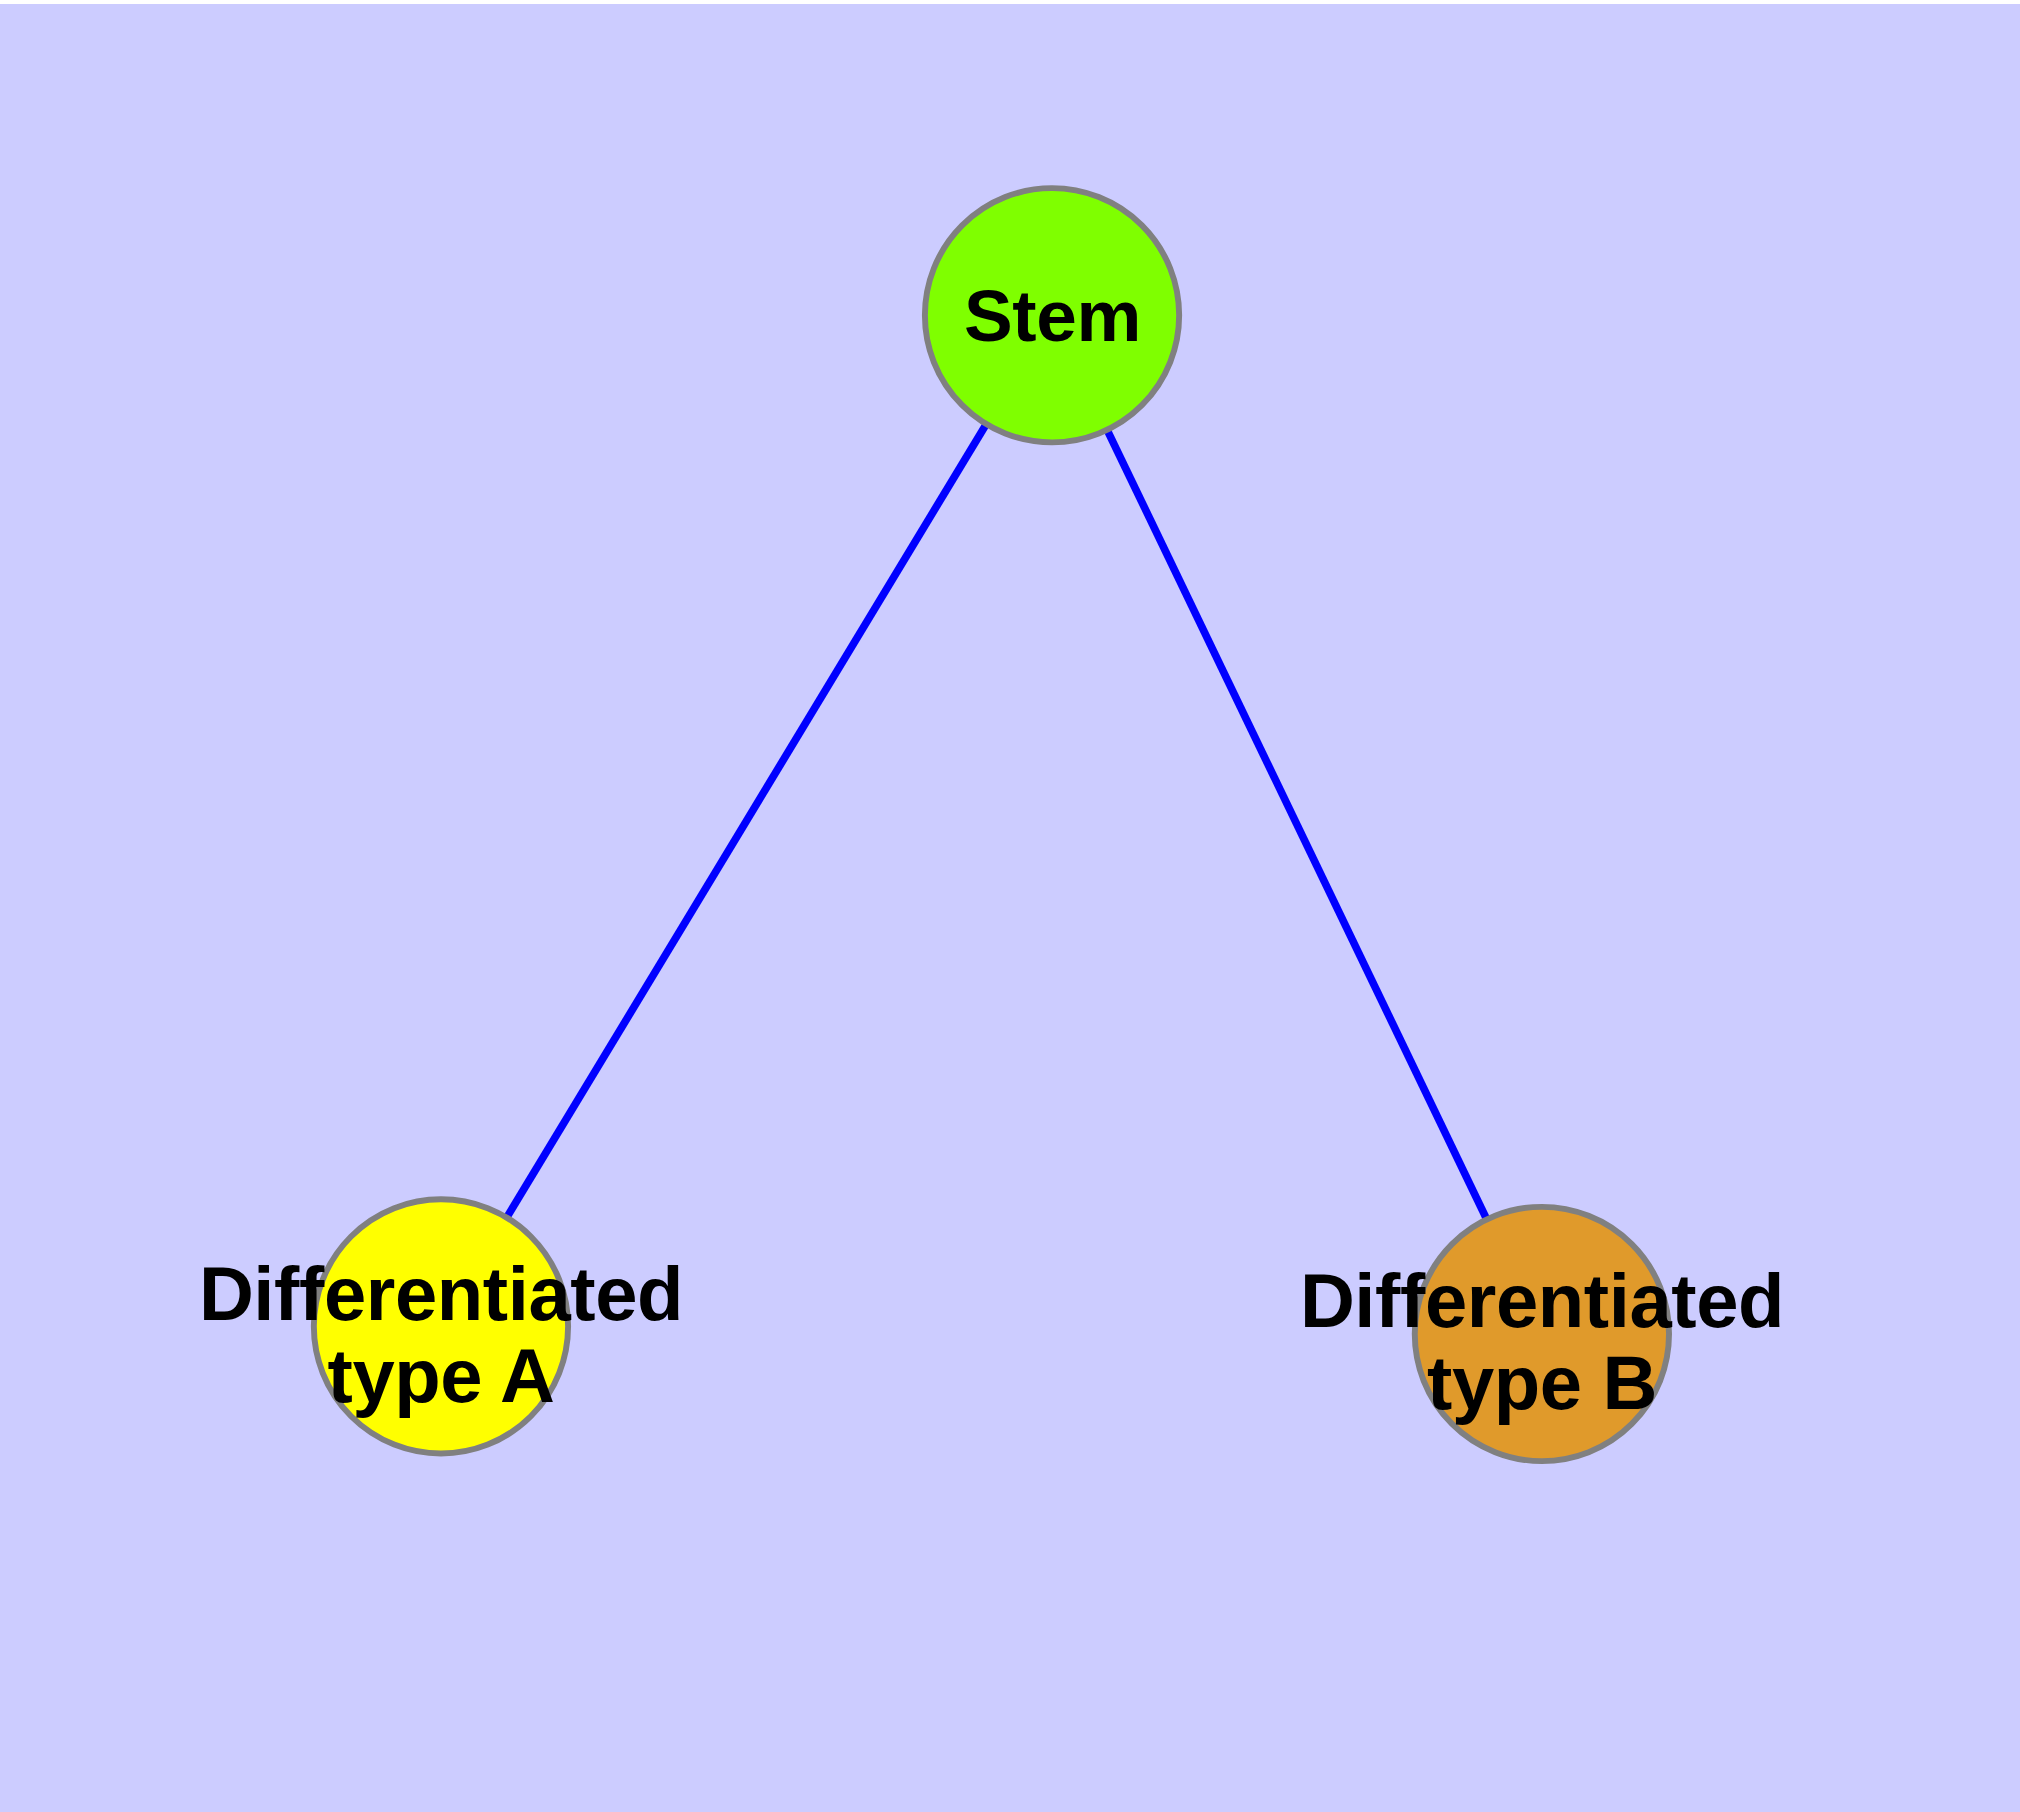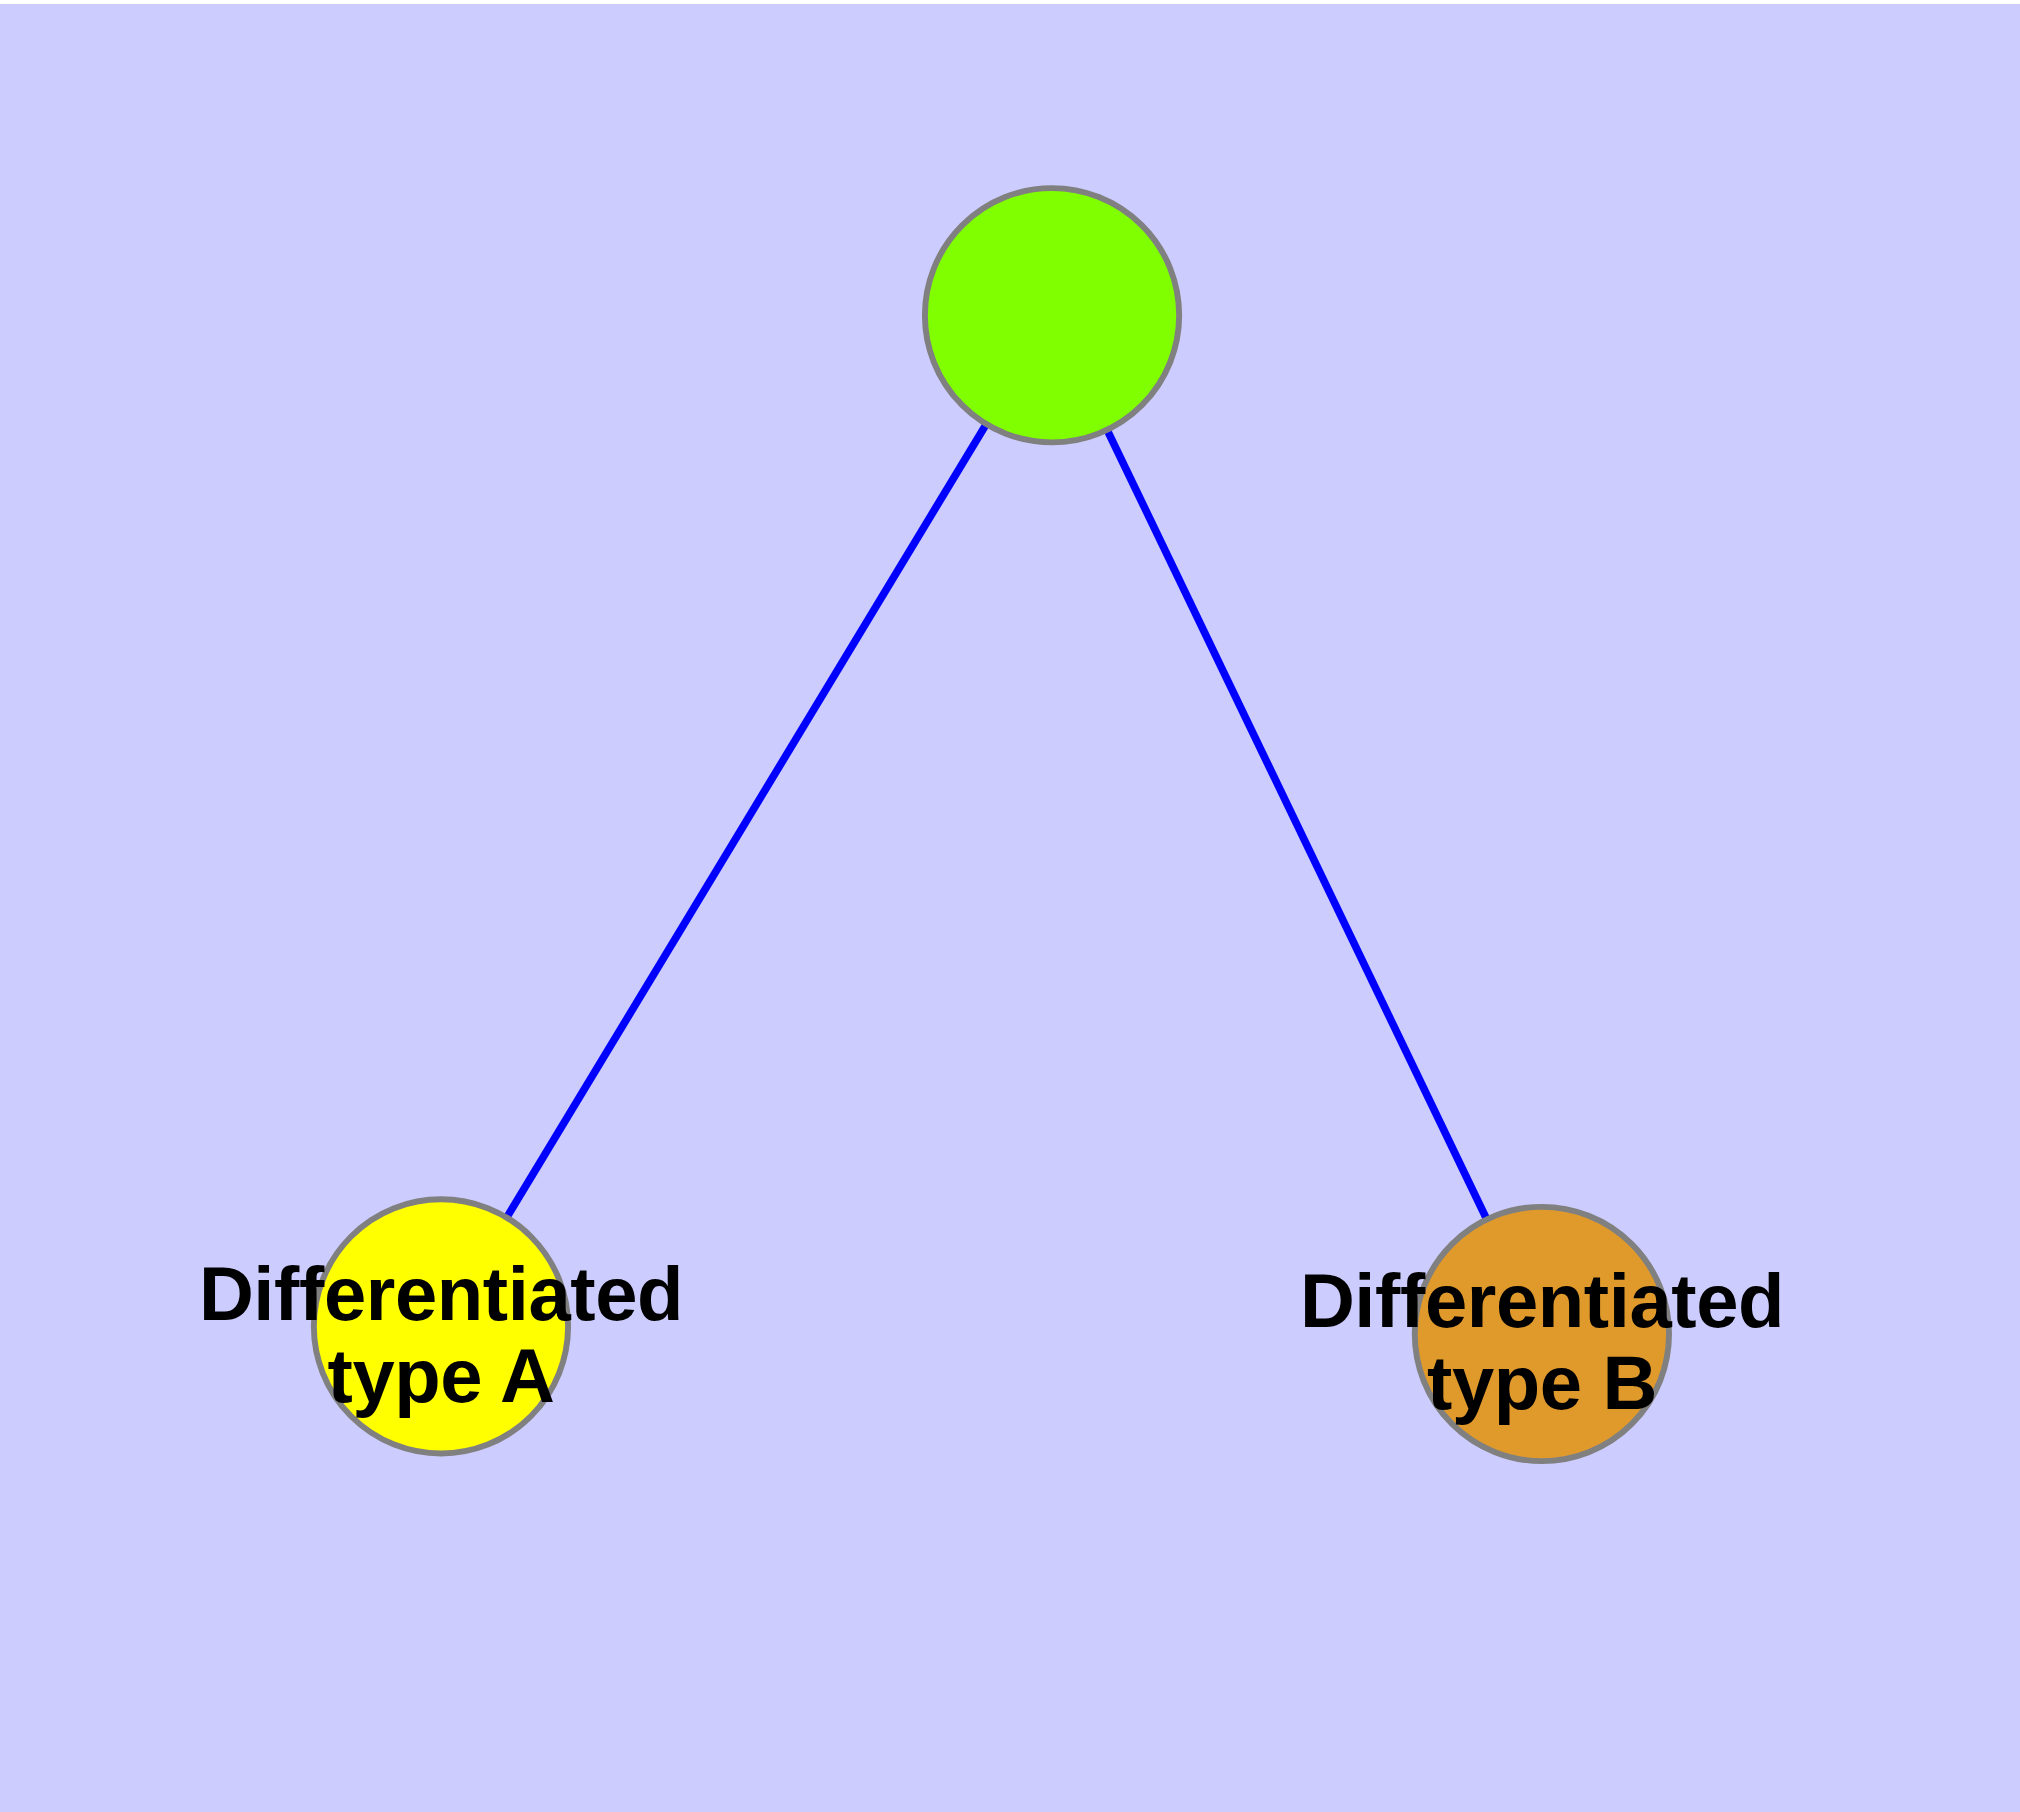--- a/index.html
+++ b/index.html
@@ -74,20 +74,21 @@
     </g>
 
     <g>
       <circle cx="1241" cy="372" r="150" fill="#7fff00" stroke="#808080" stroke-width="7"></circle>
       <circle cx="520" cy="1565" r="150" fill="#ffff00" stroke="#808080" stroke-width="7"></circle>
       <circle cx="1819" cy="1574" r="150" fill="#e09a2b" stroke="#808080" stroke-width="7"></circle>
     </g>
 
   </svg>
 
+  <div class="node-label" id="label-stem">Stem</div>
 
   <div class="node-label" id="label-diffa">Differentiated
 type A</div>
 
   <div class="node-label" id="label-diffb">Differentiated
 type B</div>
 
 </div>
 
 

